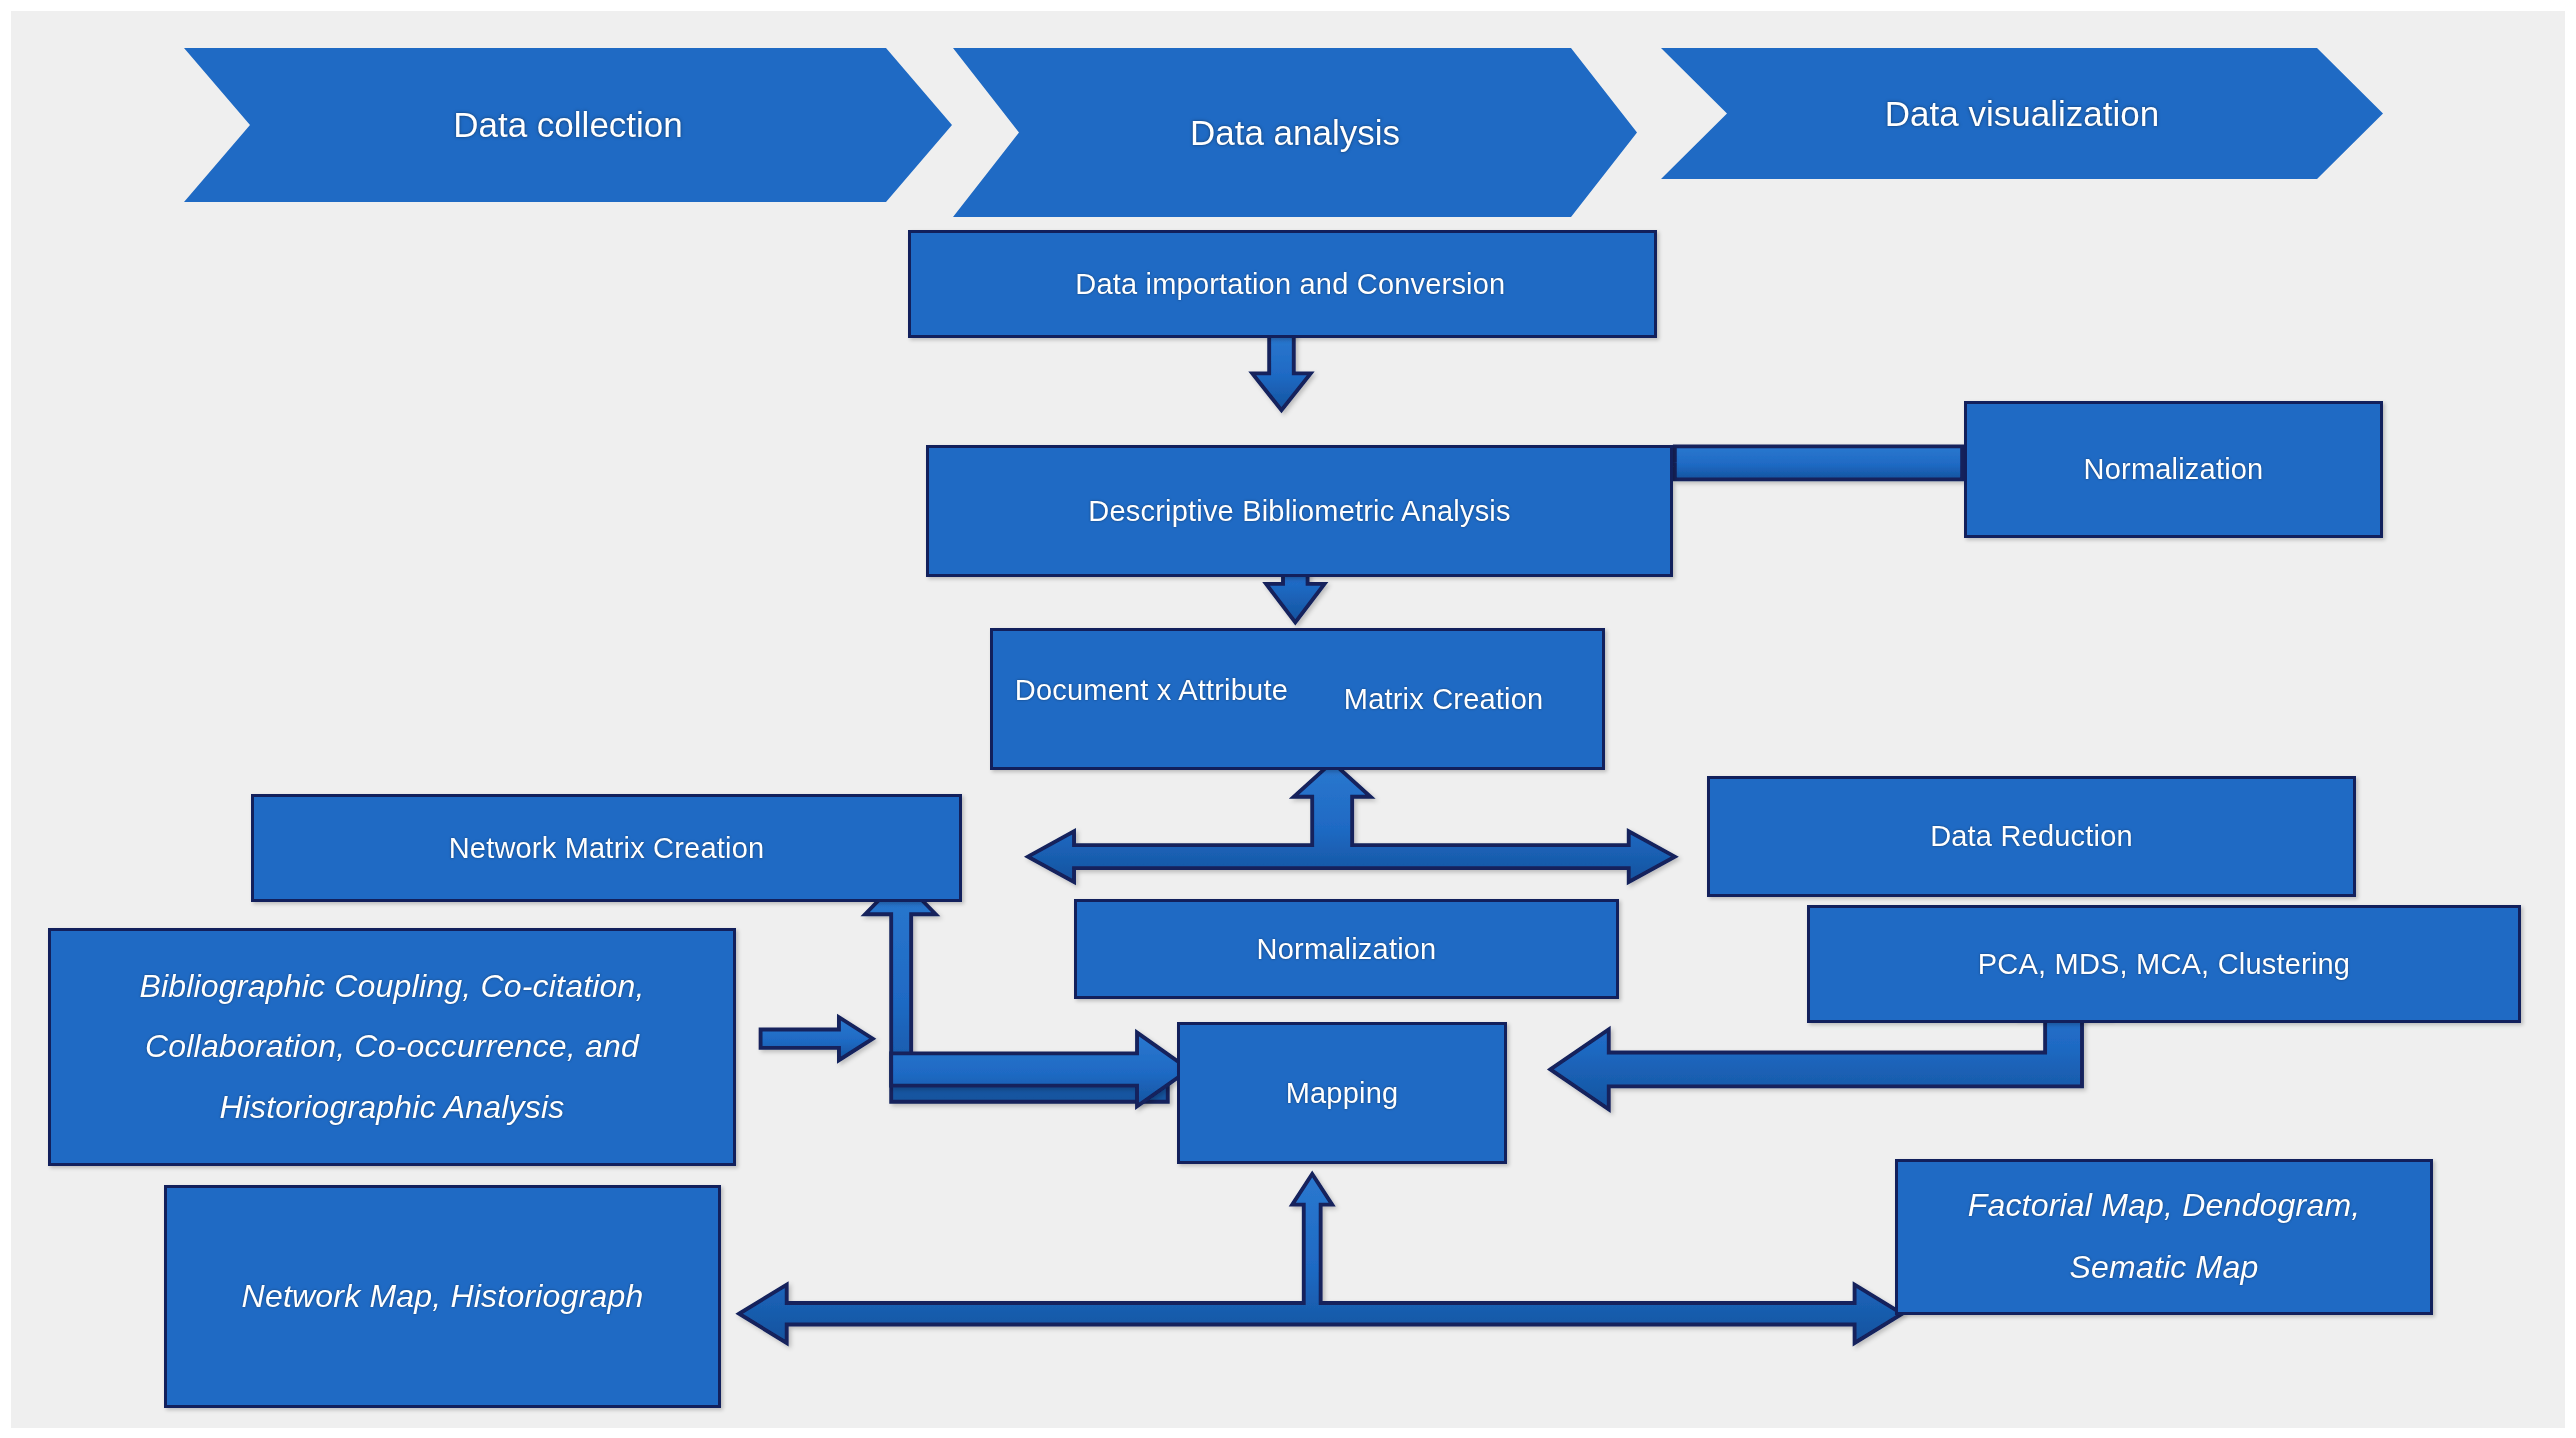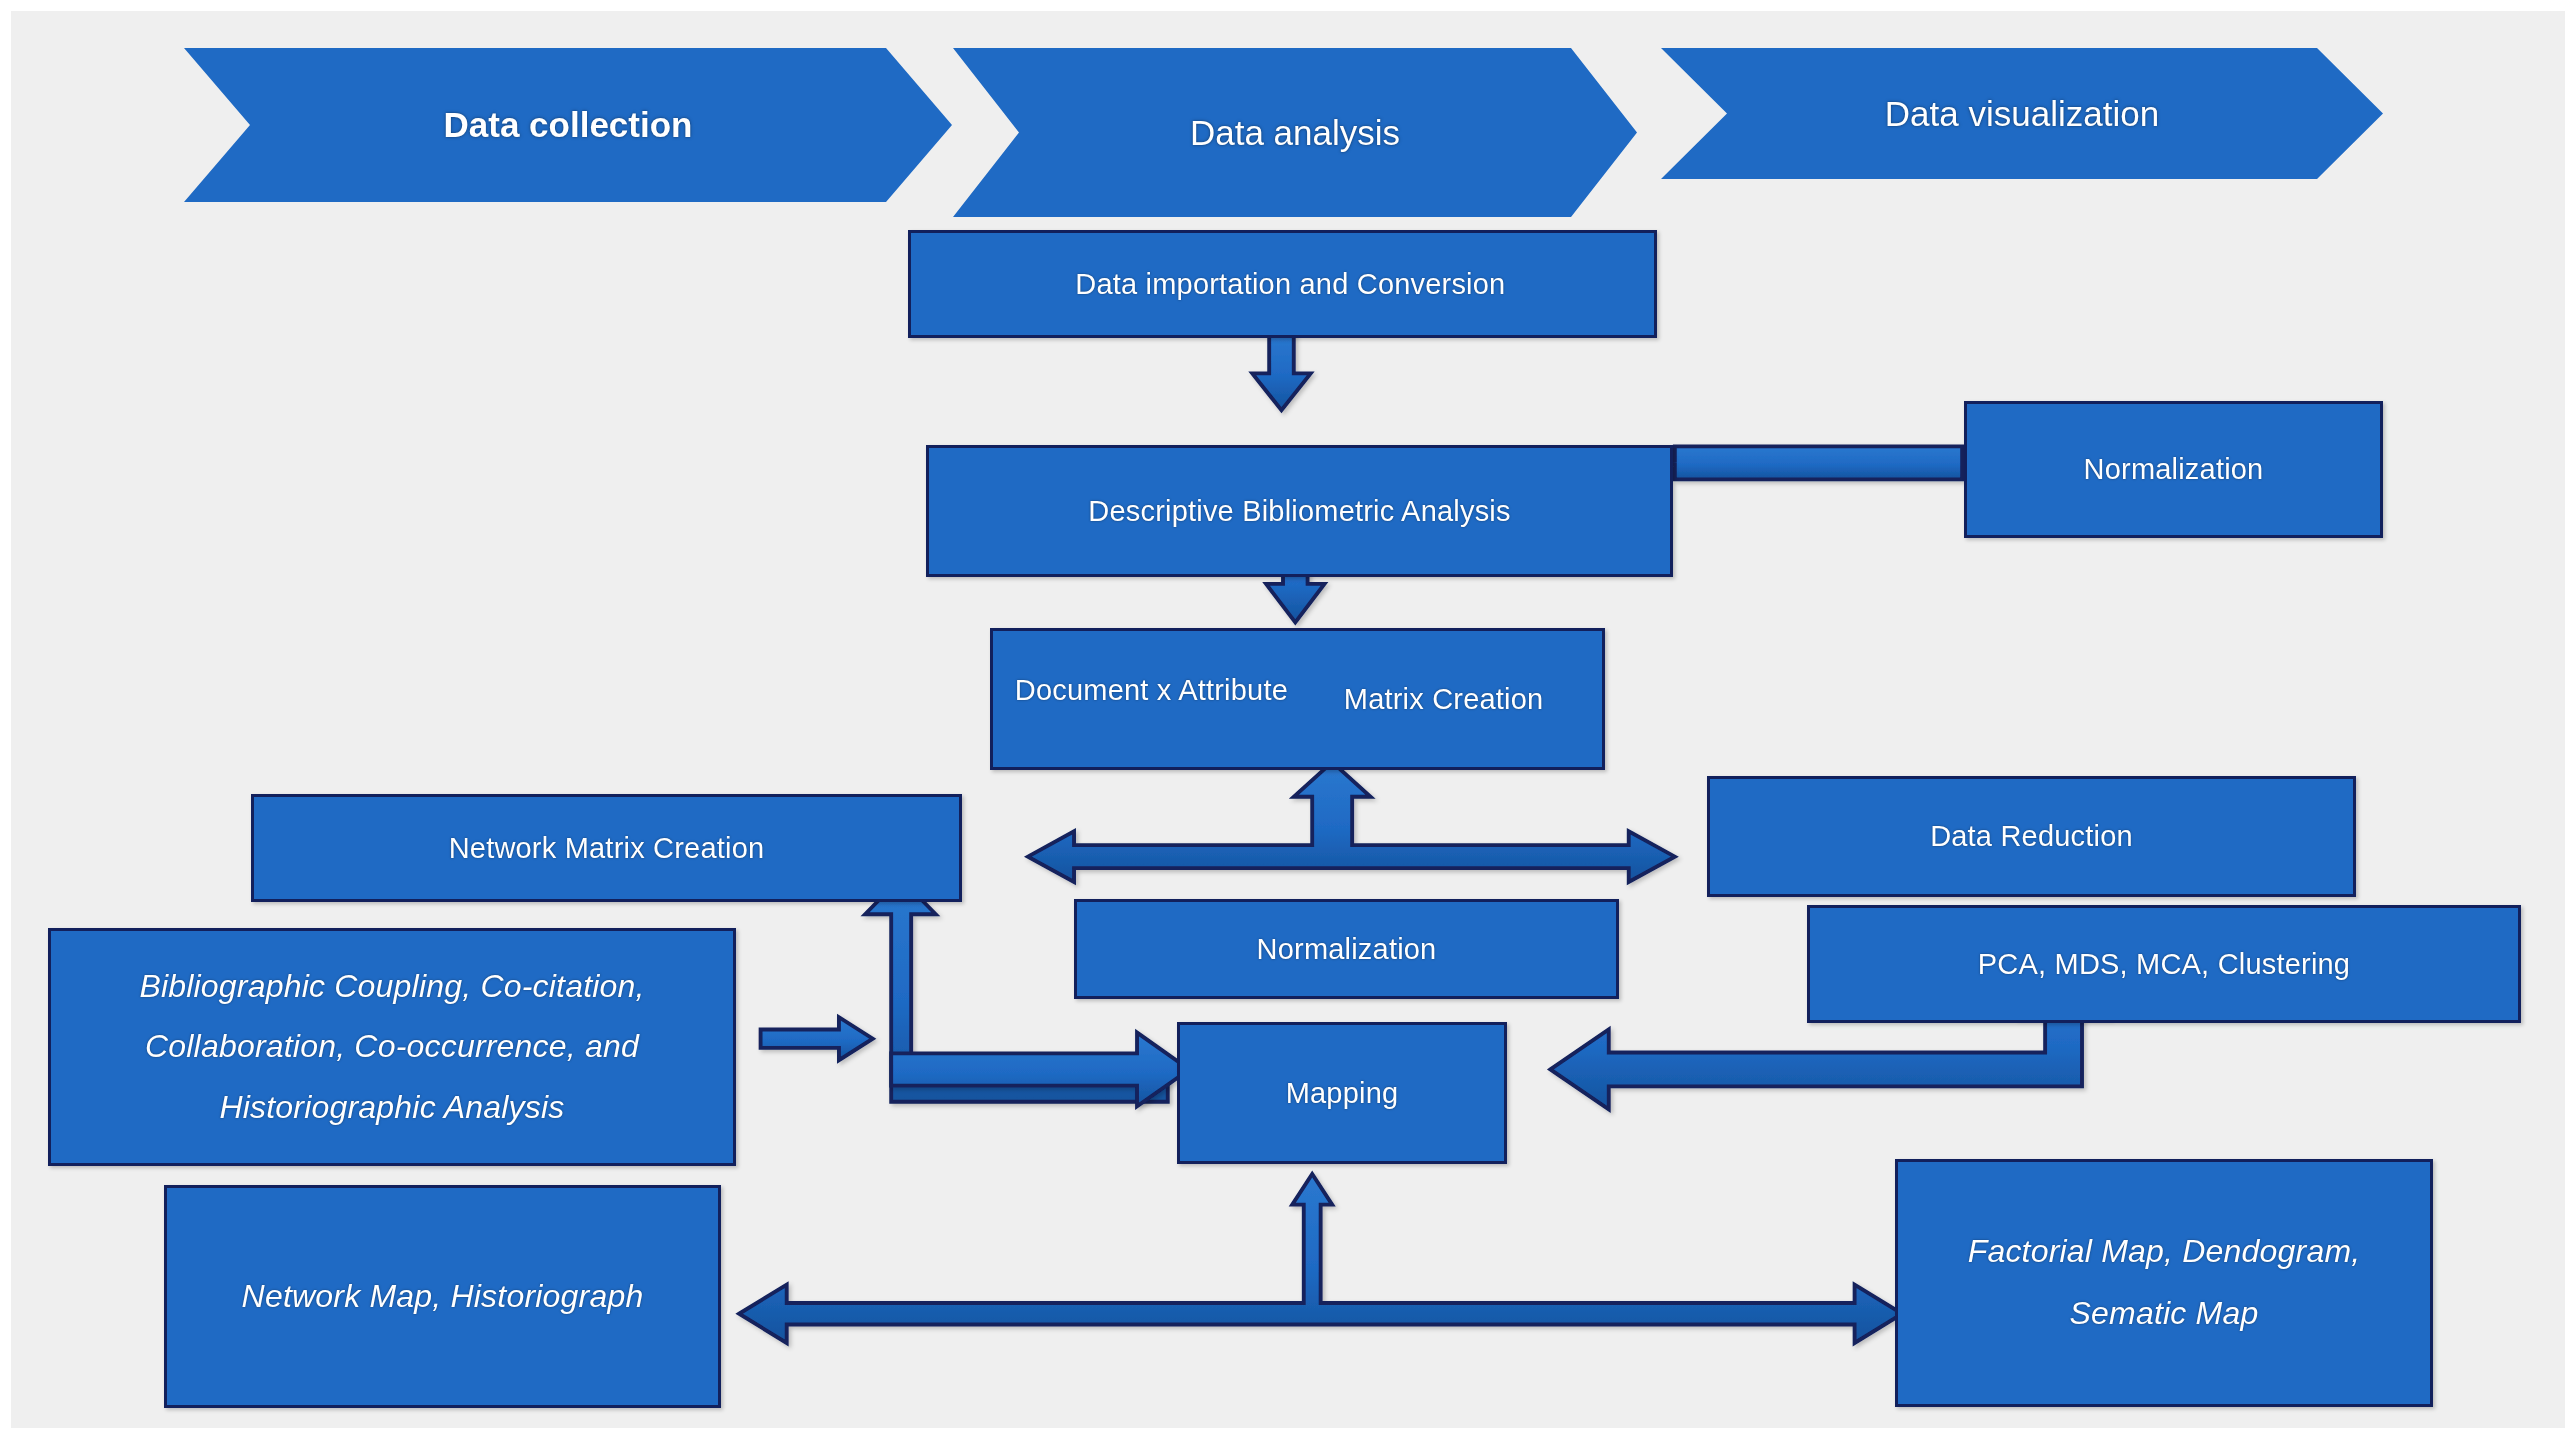--- a/index.html
+++ b/index.html
@@ -56,21 +56,20 @@
     display: flex;
     align-items: center;
     justify-content: center;
     font-size: 35px;
     text-shadow: 0 0 3.1px rgba(0,0,0,0.5);
     clip-path: polygon(0 0, calc(100% - 66px) 0, 100% 50%, calc(100% - 66px) 100%, 0 100%, 66px 50%);
     filter: drop-shadow(2.3px 2.3px 3.1px rgba(0,0,0,0.28));
   }
   .banner.first {
     clip-path: polygon(0 0, calc(100% - 66px) 0, 100% 50%, calc(100% - 66px) 100%, 0 100%, 66px 50%);
-    font-weight: bold;
   }
   .big { font-size: 32px; font-style: italic; }
 </style>
 </head>
 <body>
 
 <div id="stage">
   <div id="canvas"></div>
 
   <svg class="layer" viewBox="0 0 3353 1873">
@@ -234,18 +233,18 @@
   </div>
 
   <div class="node" style="left:1177px; top:1022px; width:330px; height:142px;">
     <span class="lbl">Mapping</span>
   </div>
 
   <div class="node big" style="left:164px; top:1185px; width:557px; height:223px;">
     <span class="lbl">Network Map, Historiograph</span>
   </div>
 
-  <div class="node big" style="left:1895px; top:1159px; width:538px; height:248px; flex-direction:column; justify-content:center;">
+  <div class="node big" style="left:1895px; top:1159px; width:538px; height:156px; flex-direction:column; justify-content:center;">
     <span class="lbl" style="margin-bottom:12.3px;">Factorial Map, Dendogram,</span>
     <span class="lbl">Sematic Map</span>
   </div>
 </div>
 
 
 </body></html>

